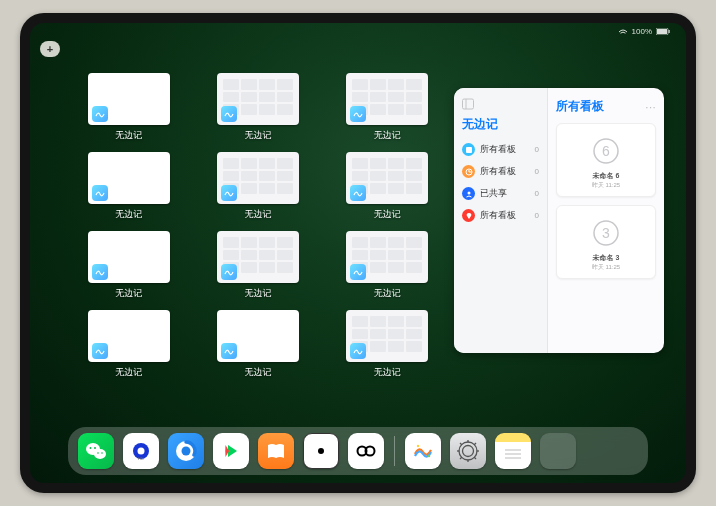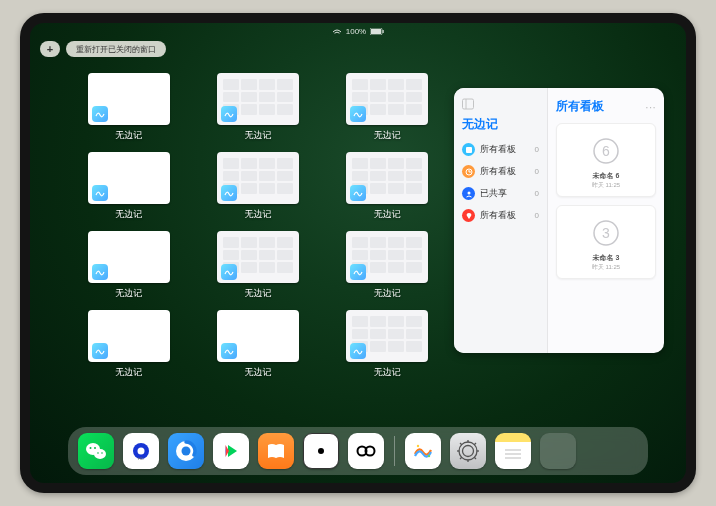--- a/index.html
+++ b/index.html
@@ -5,21 +5,21 @@
   * { margin: 0; padding: 0; box-sizing: border-box; font-family: -apple-system, "PingFang SC", sans-serif; }
   body { width: 716px; height: 506px; background: #d0cec5; display: flex; align-items: center; justify-content: center; }
   .ipad {
     width: 676px; height: 480px; background: #141414; border-radius: 24px;
     padding: 10px; position: relative; box-shadow: 0 2px 6px rgba(0,0,0,.3);
   }
   .screen {
     width: 100%; height: 100%; border-radius: 14px; overflow: hidden; position: relative;
     background: radial-gradient(ellipse at 55% 30%, #1a4a2a 0%, #0f3a1c 30%, #072a10 60%, #02180a 100%);
   }
-  .statusbar { height: 14px; display:flex; justify-content:center; padding: 2px 16px 0; color:#fff; font-size:8px; opacity:.85;}
+  .statusbar { height: 14px; display:flex; justify-content:flex-end; padding: 2px 16px 0; color:#fff; font-size:8px; opacity:.85;}
   .sb-right { display:flex; gap:4px; align-items:center;}
   .topbar { position:absolute; left:10px; top:18px; display:flex; gap:6px; align-items:center; }
   .plus-btn { width:20px; height:16px; background:#cfd3c9; border-radius:9px; display:flex; align-items:center; justify-content:center; font-size:11px; color:#333; font-weight:bold; cursor:pointer;}
   .reopen-btn { background:#cfd3c9; border-radius:9px; height:16px; padding:0 10px; font-size:8px; color:#333; display:flex; align-items:center; cursor:pointer;}
   .expose-area { position:absolute; left:48px; top:50px; width:360px; display:grid; grid-template-columns:repeat(3,1fr); column-gap:28px; row-gap:10px;}
   .win-card { display:flex; flex-direction:column; align-items:center; cursor:pointer;}
   .thumb { width:82px; height:52px; background:#f5f5f7; border-radius:4px; position:relative; box-shadow:0 1px 2px rgba(0,0,0,.4); overflow:hidden;}
   .thumb-grid { position:absolute; inset:6px 6px 10px 6px; display:grid; grid-template-columns:repeat(4,1fr); grid-template-rows:repeat(3,1fr); gap:2px;}
   .thumb-grid span{ background:#e8e9ec; border-radius:1px;}
   .thumb.blank{ background:#fff;}
@@ -82,21 +82,20 @@
         <svg width="14" height="7">
             <rect x="0" y="0" width="12" height="7" rx="1.5" stroke="#fff" fill="none" stroke-width="0.7"></rect>
             <rect x="1" y="1" width="10" height="5" fill="#fff"></rect>
             <rect x="12.5" y="2" width="1.2" height="3" fill="#fff"></rect>
           </svg>
       </span>
     </div>
 
     <div class="topbar">
       <div class="plus-btn">+</div>
-      <div class="reopen-btn">重新打开已关闭的窗口</div>
     </div>
 
     <div class="expose-area" id="expose-grid">
         <div class="win-card">
           <div class="thumb blank">
             <div class="app-badge">
               <svg viewBox="0 0 10 10">
                 <path d="M1 7 Q3 2 5 6 T9 5" stroke="#fff" stroke-width="1.2" fill="none"></path>
               </svg>
             </div>

